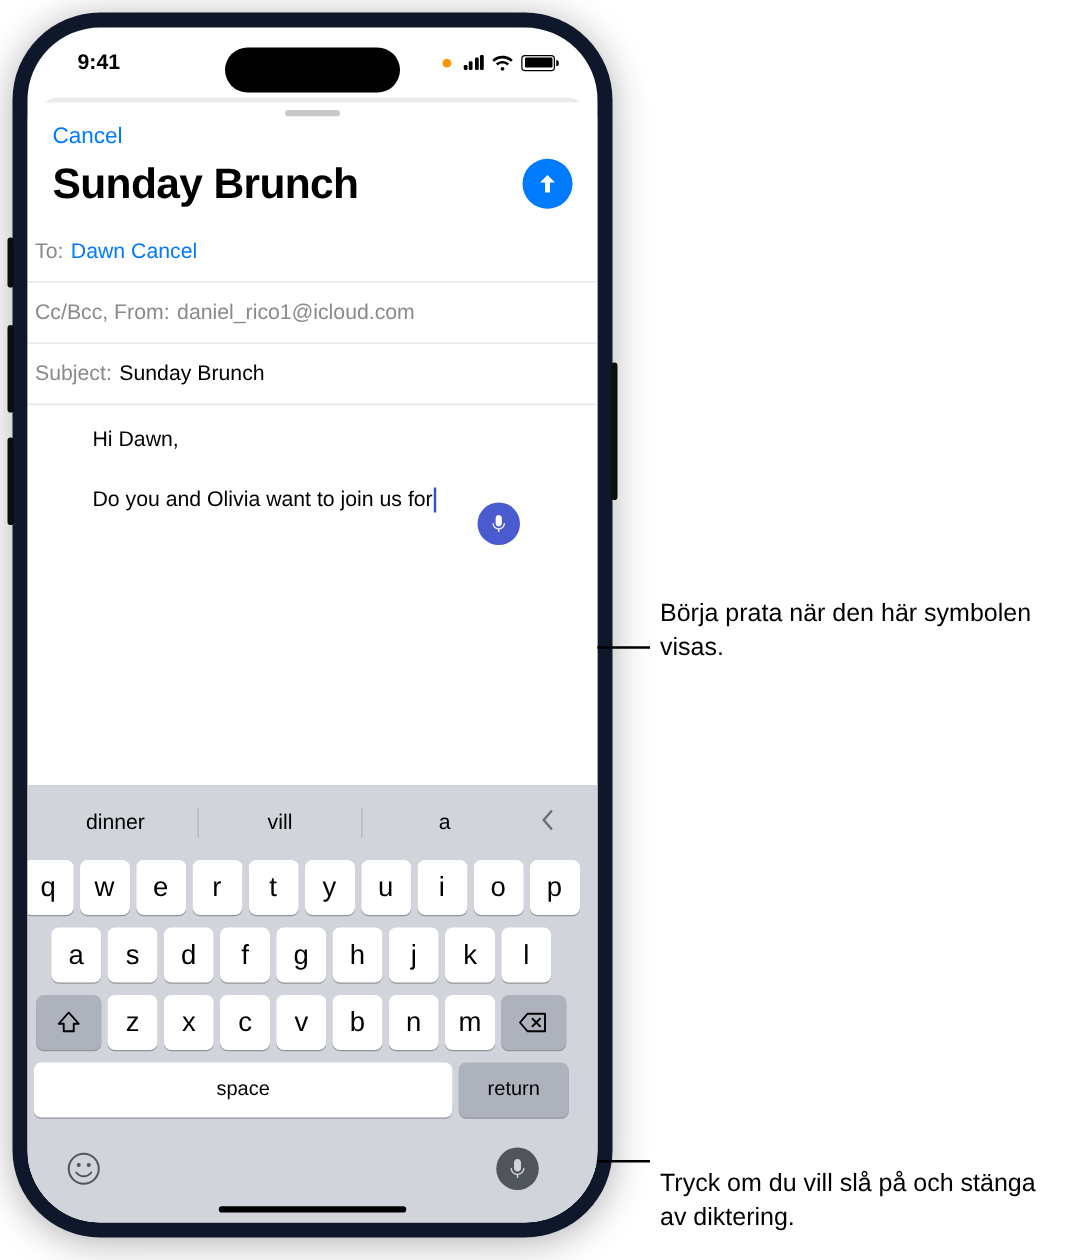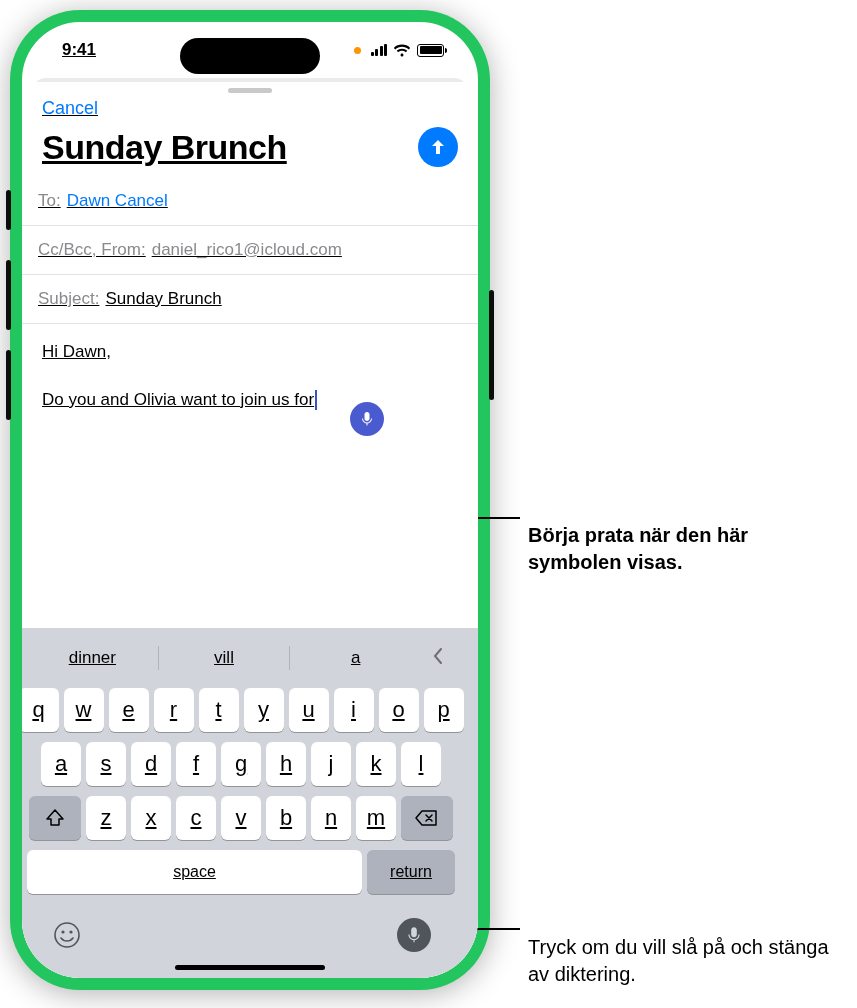--- a/index.html
+++ b/index.html
@@ -9,25 +9,24 @@
     width: 857px;
     height: 1008px;
     position: relative;
   }
   .phone {
     position: absolute;
     left: 10px;
     top: 10px;
     width: 480px;
     height: 980px;
-    background: #22c55e;
+    background: #0f172a;
     border-radius: 70px;
     padding: 12px;
     box-shadow: 0 4px 30px rgba(0,0,0,0.3);
-    text-decoration: underline;
   }
   .phone-side-btn {
     position: absolute;
     background: #0d0d0d;
     border-radius: 3px;
   }
   .btn-left1 { left: -4px; top: 180px; width: 5px; height: 40px; }
   .btn-left2 { left: -4px; top: 250px; width: 5px; height: 70px; }
   .btn-left3 { left: -4px; top: 340px; width: 5px; height: 70px; }
   .btn-right { right: -4px; top: 280px; width: 5px; height: 110px; }
@@ -111,34 +110,35 @@
   .title-row {
     display:flex; justify-content:space-between; align-items:center;
     padding: 2px 20px 10px 20px;
   }
   .title-row h1 { font-size: 34px; font-weight: 700; letter-spacing: -0.5px; }
   .send-btn {
     width: 40px; height: 40px; border-radius: 50%;
     background:#007aff; display:flex; align-items:center; justify-content:center;
   }
   .field {
-    padding: 14px 16px;
+    padding: 14px 6px;
     border-bottom: 1px solid #e3e3e6;
     font-size: 17px;
     color: #8a8a8e;
     display:flex; gap:6px;
   }
   .field .val-blue { color:#007aff; }
   .field .val-black { color:#000; }
   .body-area {
     flex:1;
     padding: 16px 20px;
     font-size: 17px; color:#000;
     position:relative;
     line-height:1.4;
+    margin-left:32px;
   }
   .cursor {
     display:inline-block; width:2px; height:20px; background:#3557b7;
     vertical-align:middle; margin-left:1px;
   }
   .dictation-indicator {
     position:absolute;
     width:34px; height:34px; border-radius:50%;
     background:#4a5bd0;
     display:flex; align-items:center; justify-content:center;
@@ -357,16 +357,16 @@
           </div>
         </div>
       </div>
 
       <div class="home-indicator"></div>
     </div>
   </div>
 </div>
 
 <div class="callout-line" style="left:400px; top:517px; width:120px;"></div>
-<div class="callout" style="left:528px; top:522px; width:300px;font-weight:bold;">Börja prata när den här symbolen visas.</div>
+<div class="callout" style="left:528px; top:478px; width:300px;">Börja prata när den här symbolen visas.</div>
 
 <div class="callout-line" style="left:450px; top:928px; width:70px;"></div>
 <div class="callout" style="left:528px; top:906px; width:310px;margin-top:28px;">Tryck om du vill slå på och stänga av diktering.</div>
 
 </body></html>

